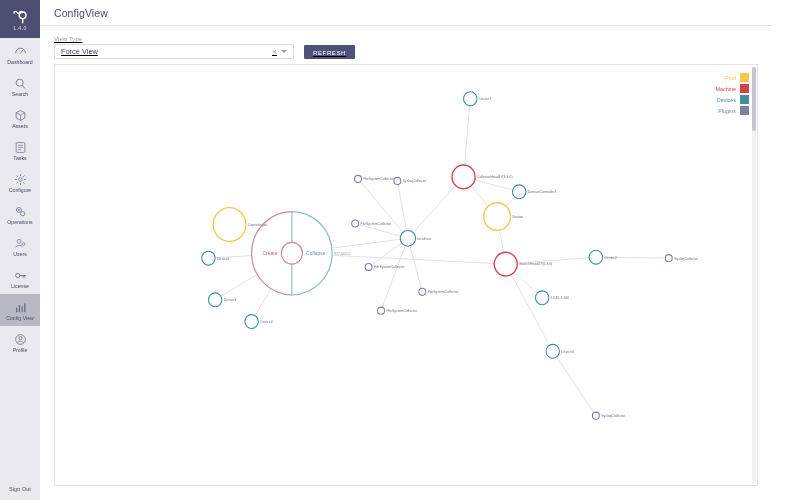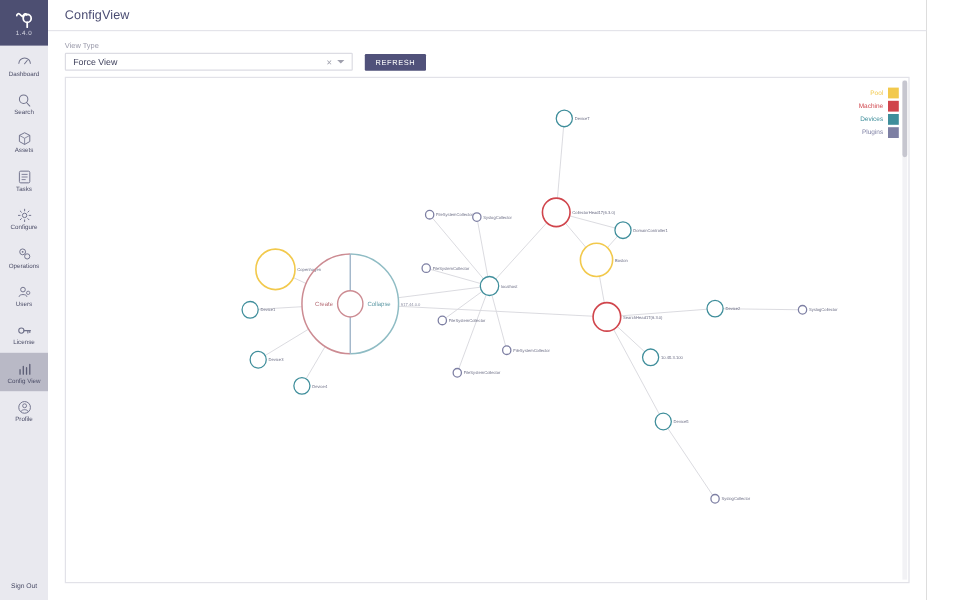--- a/index.html
+++ b/index.html
@@ -7,21 +7,21 @@
     margin: 0; padding: 0;
     width: 800px; height: 500px;
     overflow: hidden;
     background: #ffffff;
     font-family: "Liberation Sans", sans-serif;
   }
   #app {
     position: relative;
     width: 772px; height: 500px;
     display: flex;
-    background: #737373;
+    background: #be185d;
   }
 
   
   .sidebar {
     width: 40px; height: 500px;
     background: #e9e9ef;
     display: flex; flex-direction: column;
     align-items: stretch;
     flex: 0 0 40px;
     position: relative;
@@ -87,20 +87,21 @@
     color: #4a4c72;
     letter-spacing: .1px;
   }
 
   .controls {
     height: 38px;
     display: flex; align-items: flex-end;
     padding: 0 14px 5px 14px;
     gap: 10px;
     flex: 0 0 38px;
+    text-decoration: underline;
   }
   .field { display: flex; flex-direction: column; width: 240px; }
   .field-label {
     font-size: 6.2px;
     color: #9b9bab;
     margin-bottom: 2px;
     line-height: 1;
   }
   .select {
     height: 15px;

